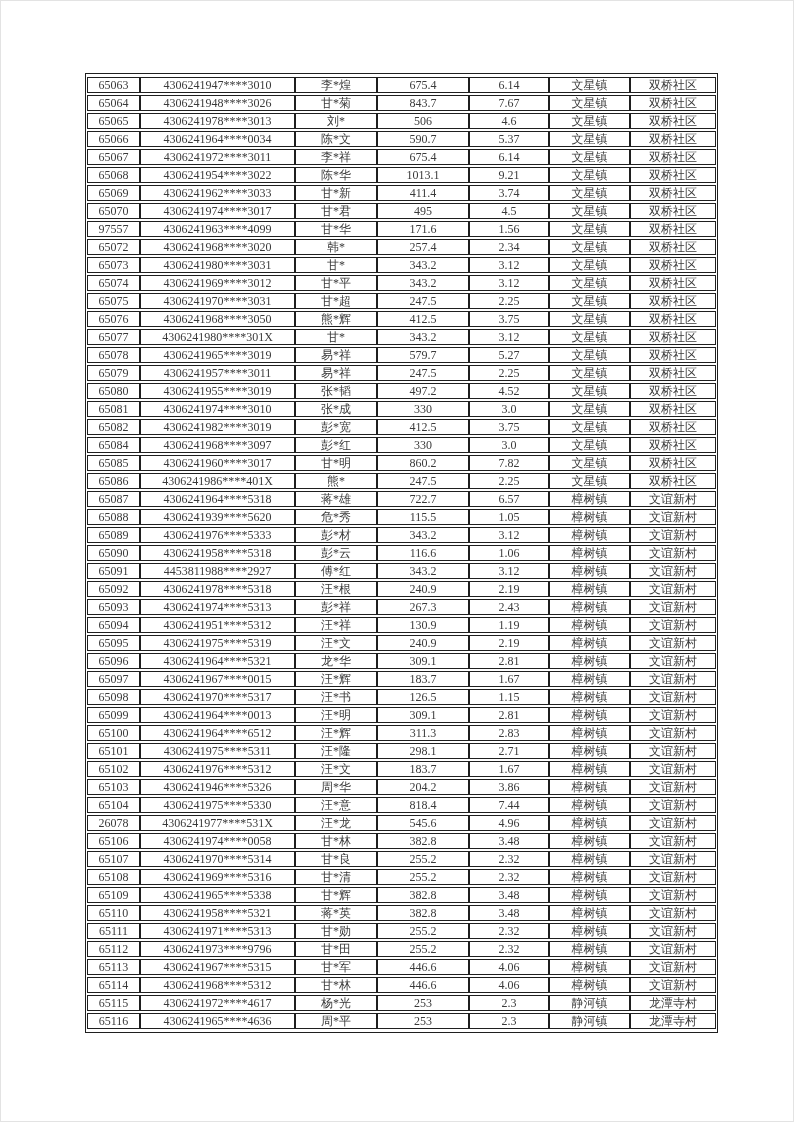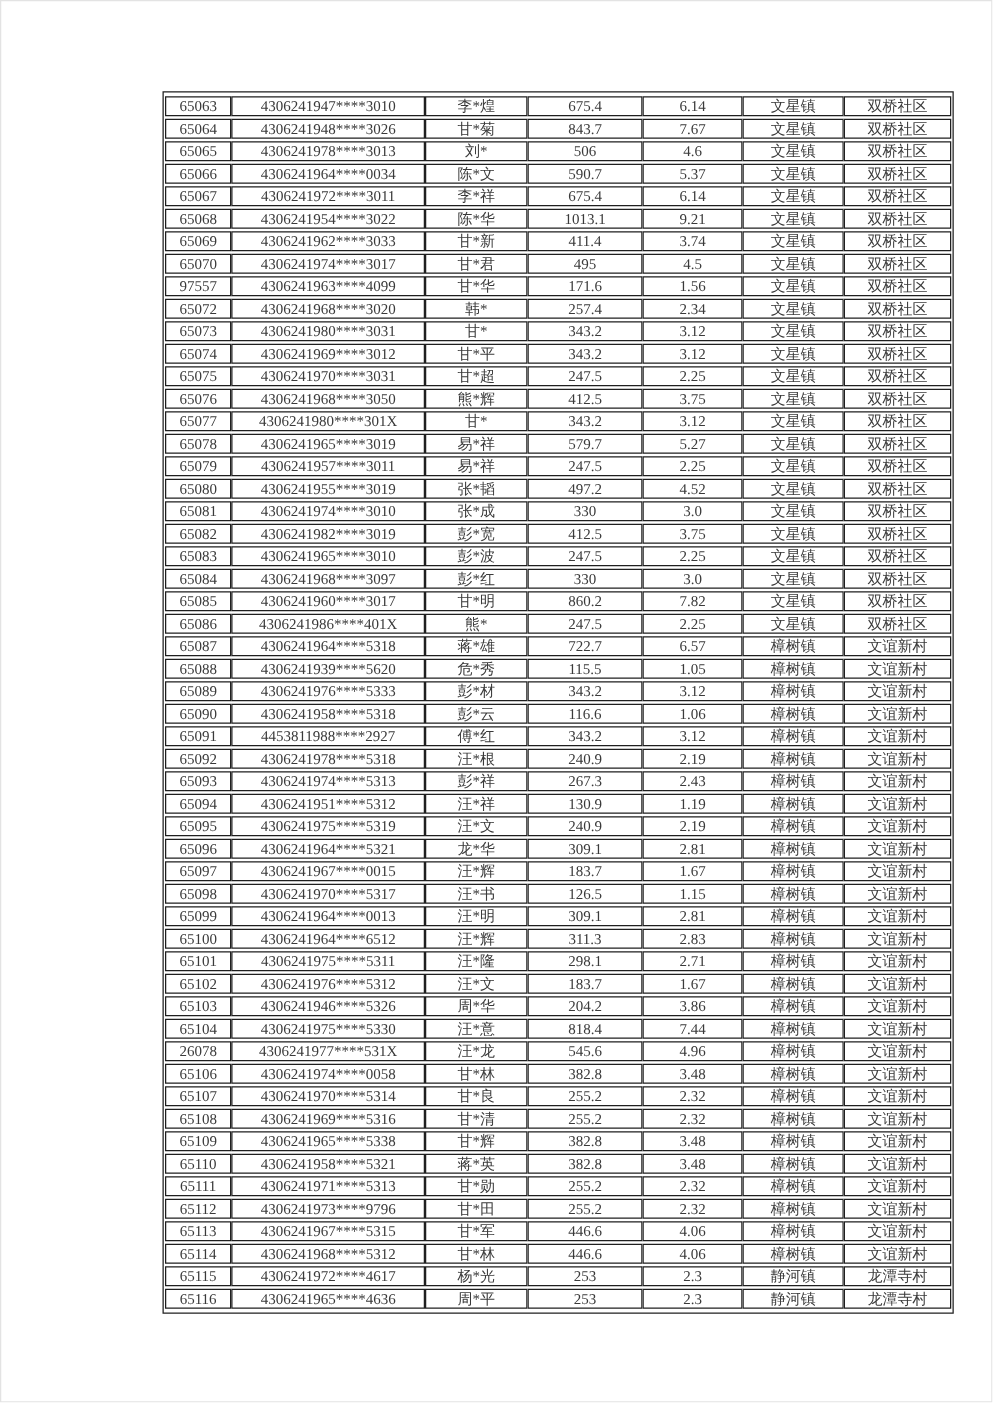--- a/index.html
+++ b/index.html
@@ -17,21 +17,20 @@
     overflow: hidden;
     font-family: "Liberation Serif", "DejaVu Serif", serif;
   }
   .sheet {
     position: absolute;
     left: 84px;
     top: 72px;
     border: 1px solid #1f1f1f;
     padding: 1px;
     background: #ffffff;
-    margin-left: 45px;
   }
   table.roster {
     border-collapse: separate;
     border-spacing: 0 2px;
     table-layout: fixed;
     width: 629px;
   }
   table.roster td {
     border: 1px solid #1f1f1f;
     box-sizing: border-box;
@@ -245,29 +244,20 @@
           <tr>
             <td>65082</td>
             <td>4306241982****3019</td>
             <td>彭*宽</td>
             <td>412.5</td>
             <td>3.75</td>
             <td>文星镇</td>
             <td>双桥社区</td>
           </tr>
           <tr>
-            <td>65083</td>
-            <td>4306241965****3010</td>
-            <td>彭*波</td>
-            <td>247.5</td>
-            <td>2.25</td>
-            <td>文星镇</td>
-            <td>双桥社区</td>
-          </tr>
-          <tr>
             <td>65084</td>
             <td>4306241968****3097</td>
             <td>彭*红</td>
             <td>330</td>
             <td>3.0</td>
             <td>文星镇</td>
             <td>双桥社区</td>
           </tr>
           <tr>
             <td>65085</td>

